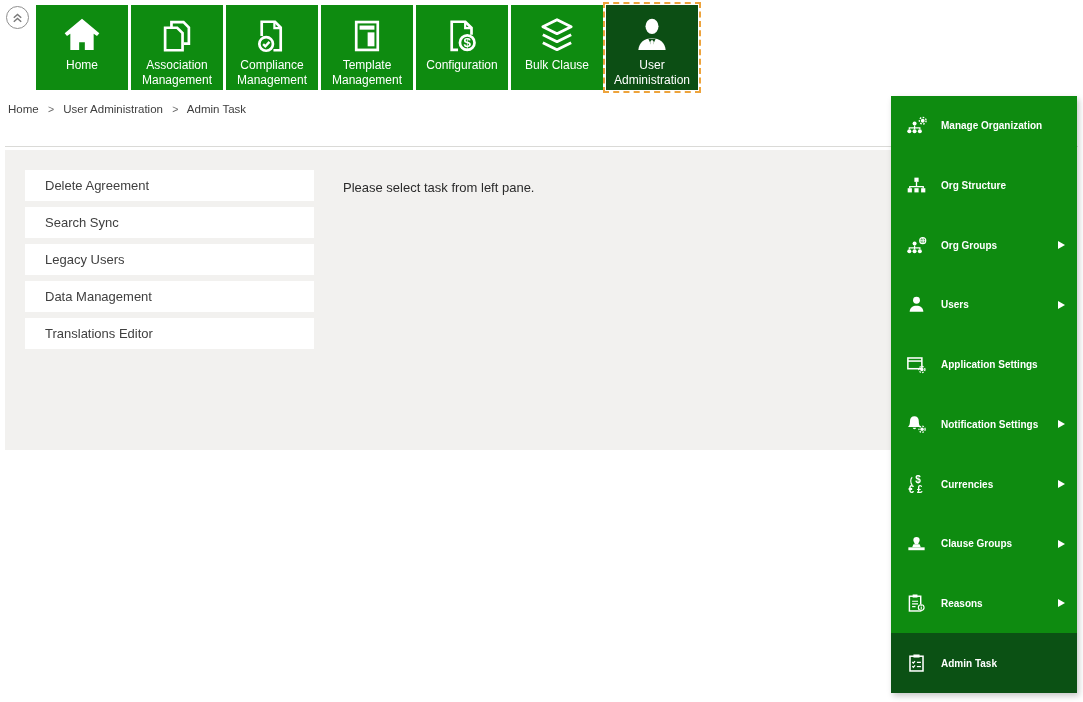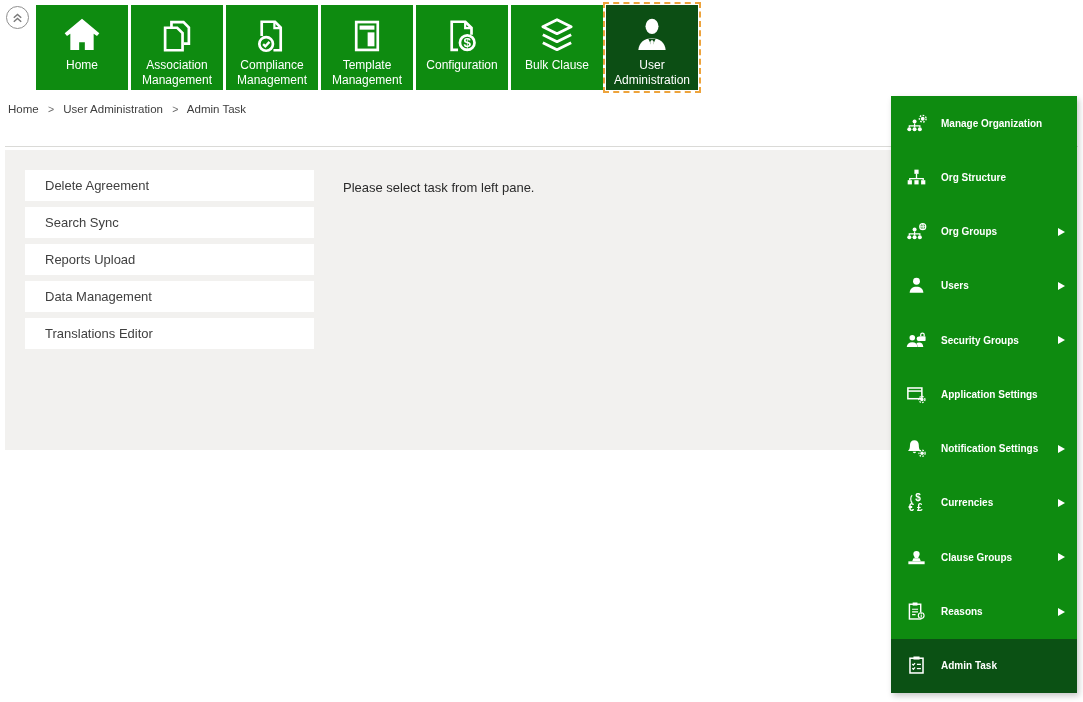--- a/index.html
+++ b/index.html
@@ -164,21 +164,21 @@
   <span class="bc-item">User Administration</span>
   <span class="sep">&gt;</span>
   <span class="bc-item">Admin Task</span>
 </div>
 
 <div class="content-line"></div>
 <div class="content">
   <div class="taskpane">
     <div class="task-row">Delete Agreement</div>
     <div class="task-row">Search Sync</div>
-    <div class="task-row">Reports Upload</div>
+    <div class="task-row">Legacy Users</div>
     <div class="task-row">Data Management</div>
     <div class="task-row">Translations Editor</div>
   </div>
   <div class="main-msg">Please select task from left pane.</div>
 </div>
 
 <div class="menu">
 
   <div class="menu-item">
     <span class="mi-icon">
@@ -233,34 +233,20 @@
       <svg viewBox="0 0 24 24" width="23" height="23">
           <circle cx="12" cy="7.6" r="3.6" fill="#fff"></circle>
           <path d="M4.8 19.5c.4-4 3.2-6.1 7.2-6.1s6.8 2.1 7.2 6.1z" fill="#fff"></path>
         </svg>
     </span>
     <span class="mi-label">Users</span>
     <span class="mi-arrow"></span>
   </div>
 
 
-  <div class="menu-item">
-    <span class="mi-icon">
-      <svg viewBox="0 0 24 24" width="23" height="23">
-          <circle cx="7.6" cy="9.2" r="2.9" fill="#fff"></circle>
-          <path d="M1.8 18.8c.3-3.2 2.5-4.9 5.8-4.9 3.1 0 5.4 1.7 5.7 4.9z" fill="#fff"></path>
-          <circle cx="14.6" cy="10.2" r="2.5" fill="#fff"></circle>
-          <path d="M12 14.6c.8-.4 1.7-.6 2.7-.6 2.7 0 4.1 1.5 4.4 4.8h-5.5z" fill="#fff"></path>
-          <rect x="14.9" y="7.6" width="6.6" height="5" rx=".8" fill="#fff"></rect>
-          <path d="M16.4 7.6V6a1.8 1.8 0 013.6 0v1.6" fill="none" stroke="#fff" stroke-width="1.3"></path>
-        </svg>
-    </span>
-    <span class="mi-label">Security Groups</span>
-    <span class="mi-arrow"></span>
-  </div>
 
   <div class="menu-item">
     <span class="mi-icon">
       <svg viewBox="0 0 24 24" width="23" height="23">
           <rect x="3" y="5.2" width="14.6" height="11.2" fill="none" stroke="#fff" stroke-width="1.6"></rect>
           <path d="M3 8.4h14.6" stroke="#fff" stroke-width="1.6"></path>
           <circle cx="17.6" cy="17.2" r="1.8" fill="#fff"></circle>
           <circle cx="17.6" cy="17.2" r="3.2" fill="none" stroke="#fff" stroke-width="1.3" stroke-dasharray="1.6 1.4"></circle>
         </svg>
     </span>

